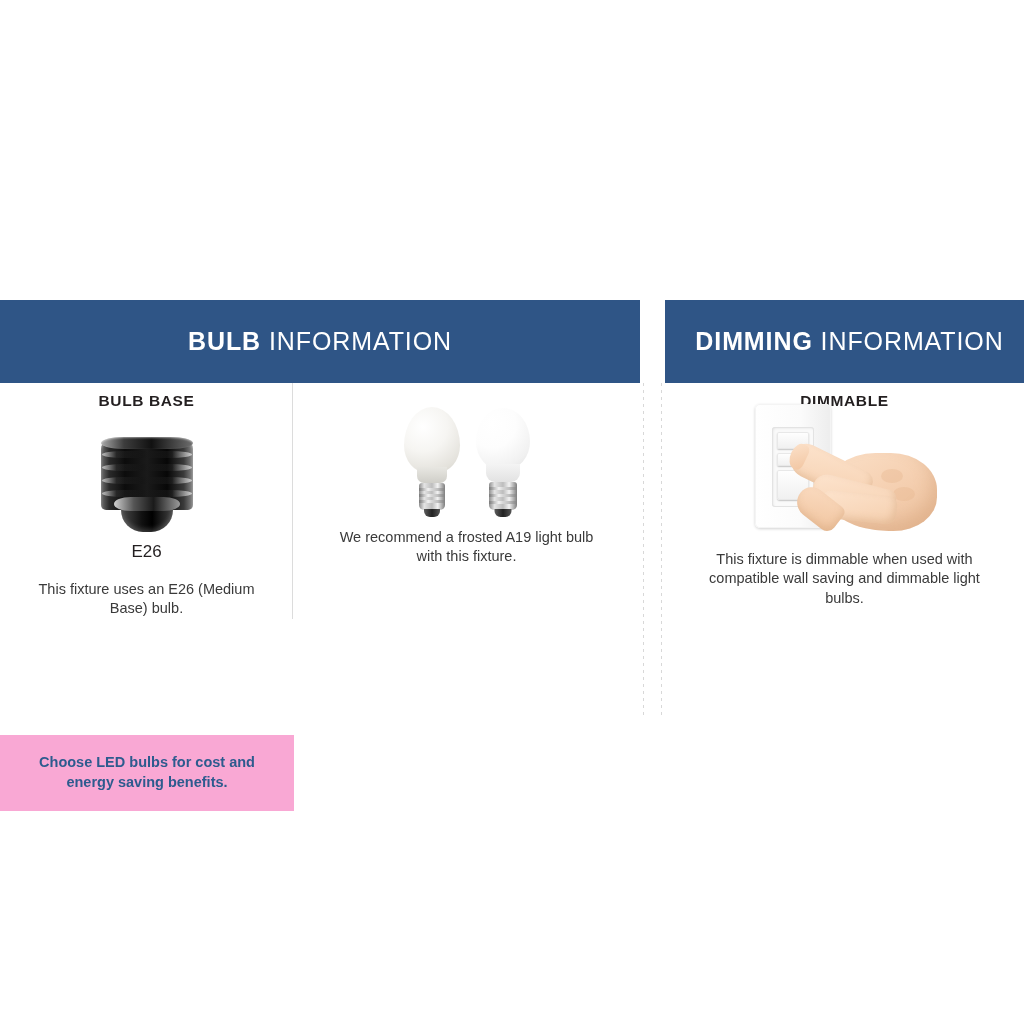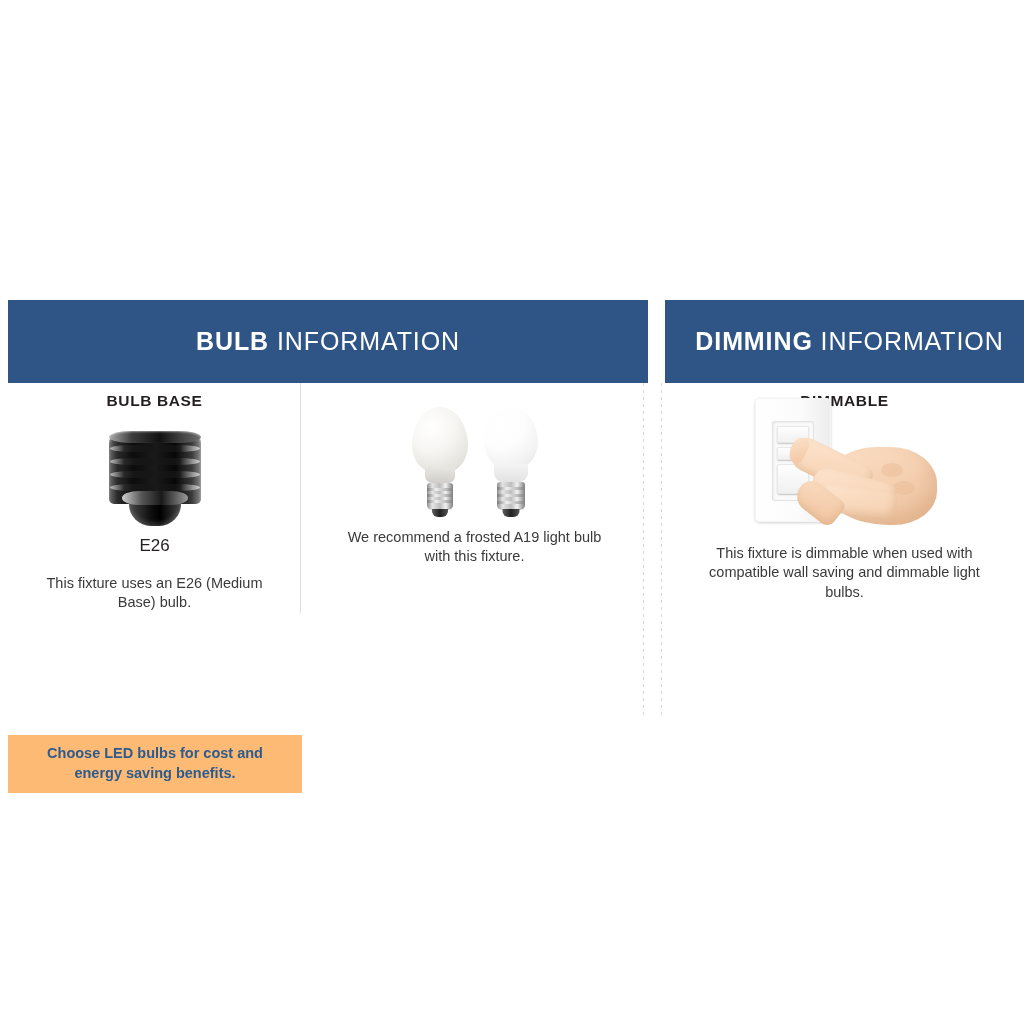--- a/index.html
+++ b/index.html
@@ -13,21 +13,21 @@
     position: relative;
     overflow: hidden;
     font-family: "Liberation Sans", sans-serif;
     color: #231f20;
   }
 
   
   .panel {
     position: absolute;
   }
-  #bulb-panel  { left: 0px;   top: 300px; width: 640px; padding-left: 8px; }
+  #bulb-panel  { left: 0px;   top: 300px; width: 640px; }
   #dim-panel   { left: 665px; top: 300px; width: 359px; }
 
   .panel-header {
     background: #2f5586;
     height: 83px;
     display: flex;
     align-items: center;
     justify-content: center;
     box-sizing: border-box;
   }
@@ -64,21 +64,21 @@
     left: -1px; top: 0; bottom: 0;
     width: 1px;
     background: #dcdcdc;
   }
   #col-shape { border-left: none; }
 
   .col-title {
     font-size: 15.5px;
     font-weight: 700;
     letter-spacing: 0.6px;
-    margin: 0 0 0 0;
+    margin: 0 0 6px 0;
     color: #231f20;
   }
 
   .art {
     height: 118px;
     display: flex;
     align-items: flex-end;
     justify-content: center;
   }
 
@@ -99,22 +99,22 @@
   #col-base  .desc { width: 235px; }
   #col-shape .desc { width: 272px; text-align: center; }
   #col-dim   .desc { width: 292px; margin-top: 16px; }
 
   
   .tip-band {
     position: absolute;
     left: 0;
     top: 352px;
     width: 294px;
-    height: 58px;
-    background: #fdba74;
+    height: 76px;
+    background: #f9a8d4;
     display: flex;
     align-items: center;
     justify-content: center;
     text-align: center;
   }
   .tip-band .tip-text {
     color: #2d5b8e;
     font-weight: 700;
     font-size: 14.5px;
     line-height: 1.35;

